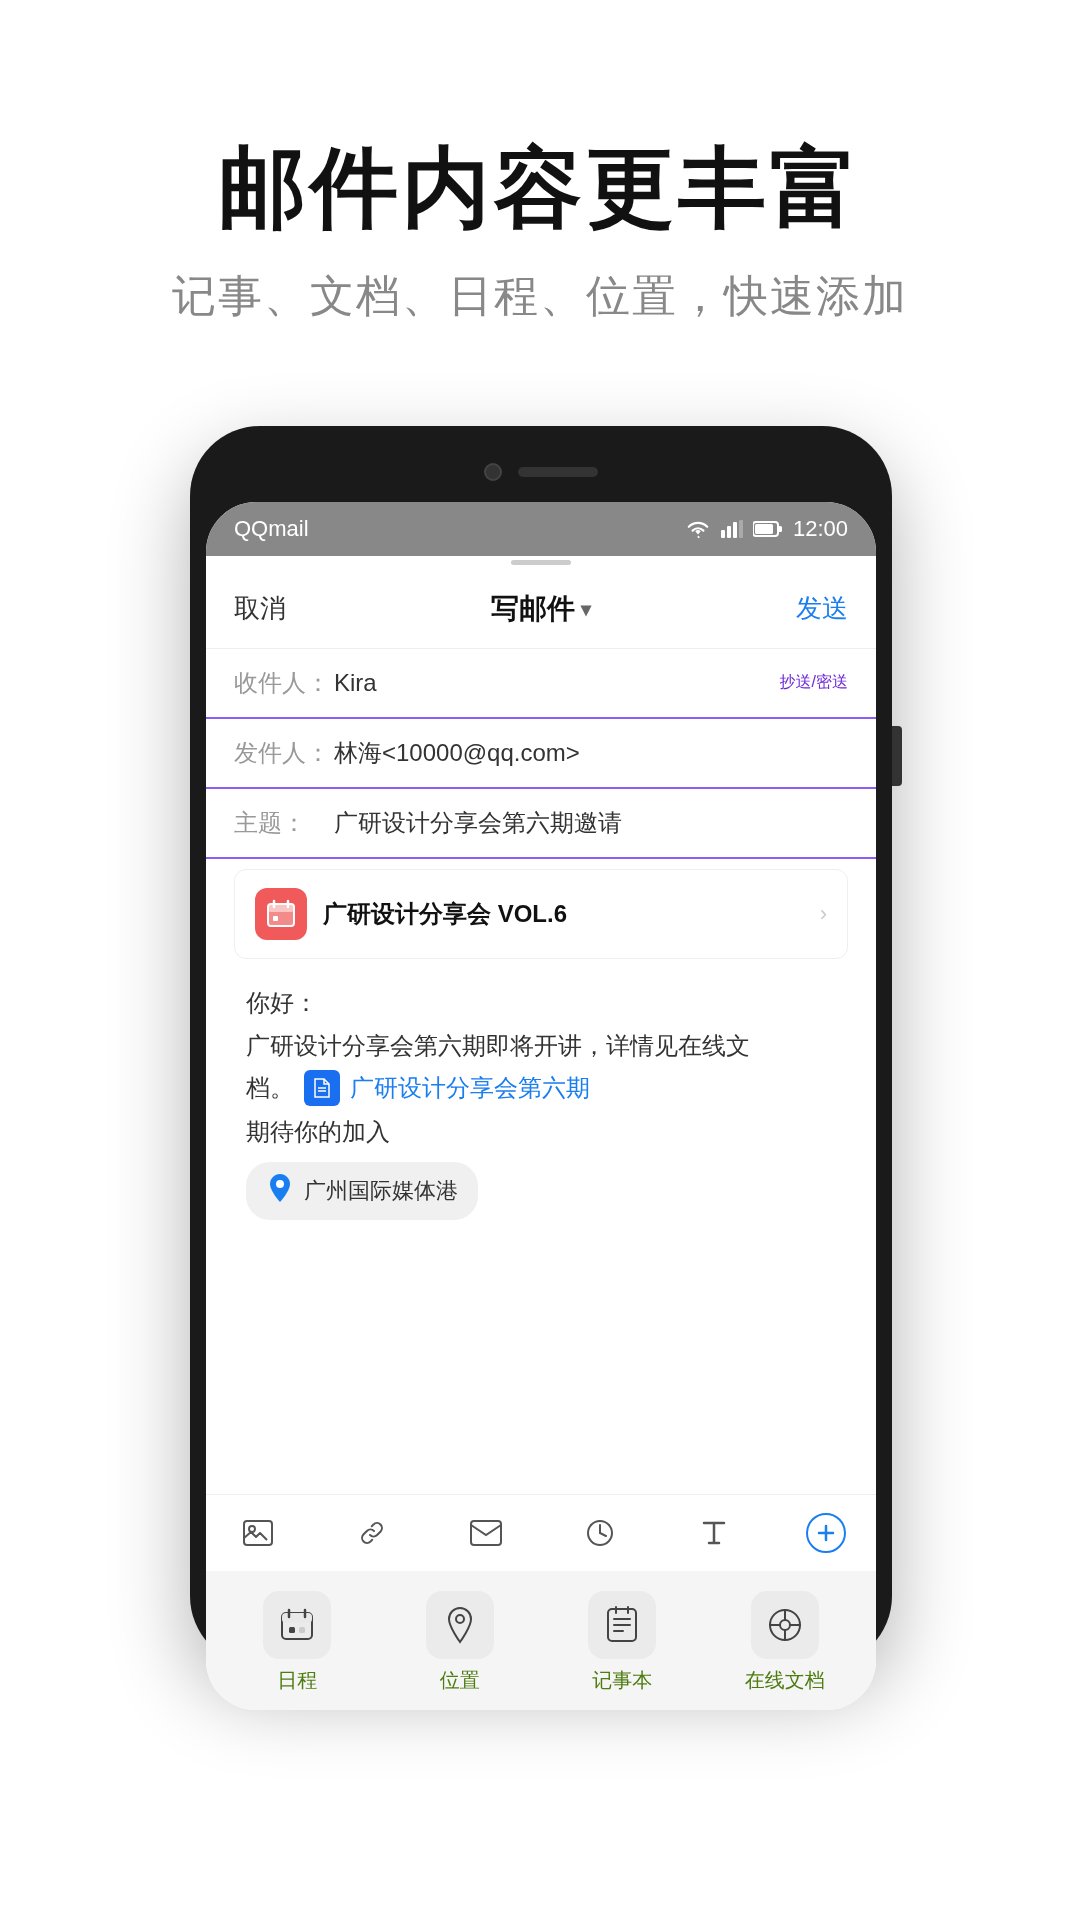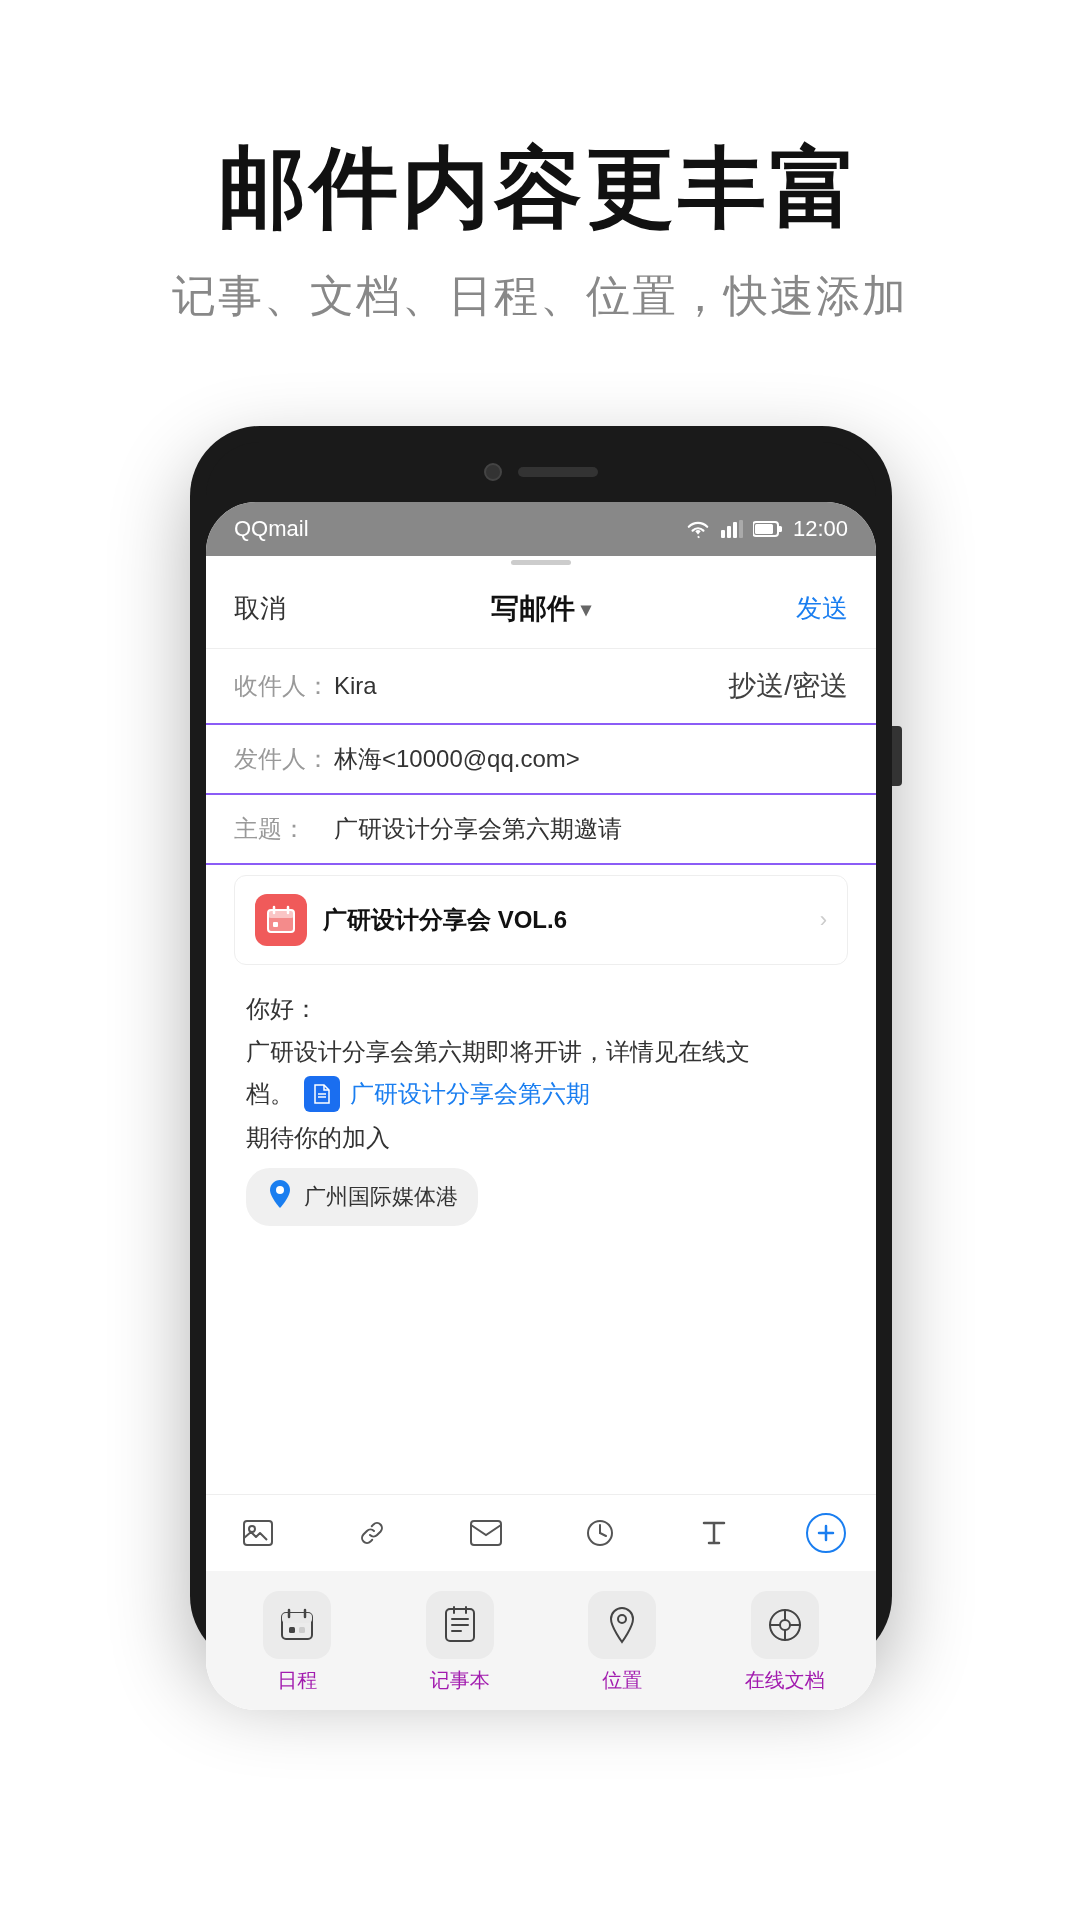--- a/index.html
+++ b/index.html
@@ -192,22 +192,22 @@
       color: #999999;
       min-width: 100px;
       flex-shrink: 0;
     }
     .field-value {
       font-size: 24px;
       color: #333333;
       flex: 1;
     }
     .field-cc {
-      font-size: 28px;
-      color: #404040;
+      font-size: 16px;
+      color: #6d28d9;
     }
 
     
     .event-attachment {
       margin: 10px 28px;
       border: 1px solid #eeeeee;
       border-radius: 12px;
       padding: 18px 20px;
       display: flex;
       align-items: center;
@@ -358,21 +358,21 @@
       background: #ebebeb;
       border-radius: 16px;
       display: flex;
       align-items: center;
       justify-content: center;
       font-size: 32px;
       color: #444444;
     }
     .quick-action-label {
       font-size: 20px;
-      color: #a21caf;
+      color: #4d7c0f;
     }
 
     
     svg {
       display: inline-block;
     }
   </style>
 </head>
 <body>
 
@@ -557,39 +557,39 @@
                 <line x1="26" y1="3" x2="26" y2="10" stroke="#444" stroke-width="2.5" stroke-linecap="round"></line>
                 <rect x="10" y="20" width="6" height="6" rx="1.5" fill="#444"></rect>
                 <rect x="20" y="20" width="6" height="6" rx="1.5" fill="#ccc"></rect>
               </svg>
             </div>
             <span class="quick-action-label">日程</span>
           </div>
 
           <div class="quick-action-item">
             <div class="quick-action-icon">
+              <svg width="30" height="38" viewBox="0 0 30 38" fill="none">
+                <path d="M15 2C8.9 2 4 6.9 4 13c0 8 11 23 11 23s11-15 11-23c0-6.1-4.9-11-11-11z" stroke="#444" stroke-width="2"></path>
+                <circle cx="15" cy="13" r="4" stroke="#444" stroke-width="2"></circle>
+              </svg>
+            </div>
+            <span class="quick-action-label">位置</span>
+          </div>
+
+          <div class="quick-action-item">
+            <div class="quick-action-icon">
               <svg width="34" height="38" viewBox="0 0 34 38" fill="none">
                 <rect x="3" y="3" width="28" height="32" rx="4" stroke="#444" stroke-width="2"></rect>
                 <line x1="9" y1="13" x2="25" y2="13" stroke="#444" stroke-width="2" stroke-linecap="round"></line>
                 <line x1="9" y1="19" x2="25" y2="19" stroke="#444" stroke-width="2" stroke-linecap="round"></line>
                 <line x1="9" y1="25" x2="18" y2="25" stroke="#444" stroke-width="2" stroke-linecap="round"></line>
                 <path d="M11 1v6M23 1v6" stroke="#444" stroke-width="2" stroke-linecap="round"></path>
               </svg>
             </div>
             <span class="quick-action-label">记事本</span>
-          </div>
-
-          <div class="quick-action-item">
-            <div class="quick-action-icon">
-              <svg width="30" height="38" viewBox="0 0 30 38" fill="none">
-                <path d="M15 2C8.9 2 4 6.9 4 13c0 8 11 23 11 23s11-15 11-23c0-6.1-4.9-11-11-11z" stroke="#444" stroke-width="2"></path>
-                <circle cx="15" cy="13" r="4" stroke="#444" stroke-width="2"></circle>
-              </svg>
-            </div>
-            <span class="quick-action-label">位置</span>
           </div>
 
           <div class="quick-action-item">
             <div class="quick-action-icon">
               <svg width="36" height="36" viewBox="0 0 36 36" fill="none">
                 <circle cx="18" cy="18" r="15" stroke="#444" stroke-width="2"></circle>
                 <circle cx="18" cy="18" r="5" stroke="#444" stroke-width="2"></circle>
                 <line x1="18" y1="3" x2="18" y2="13" stroke="#444" stroke-width="2" stroke-linecap="round"></line>
                 <line x1="18" y1="23" x2="18" y2="33" stroke="#444" stroke-width="2" stroke-linecap="round"></line>
                 <line x1="3" y1="18" x2="13" y2="18" stroke="#444" stroke-width="2" stroke-linecap="round"></line>

